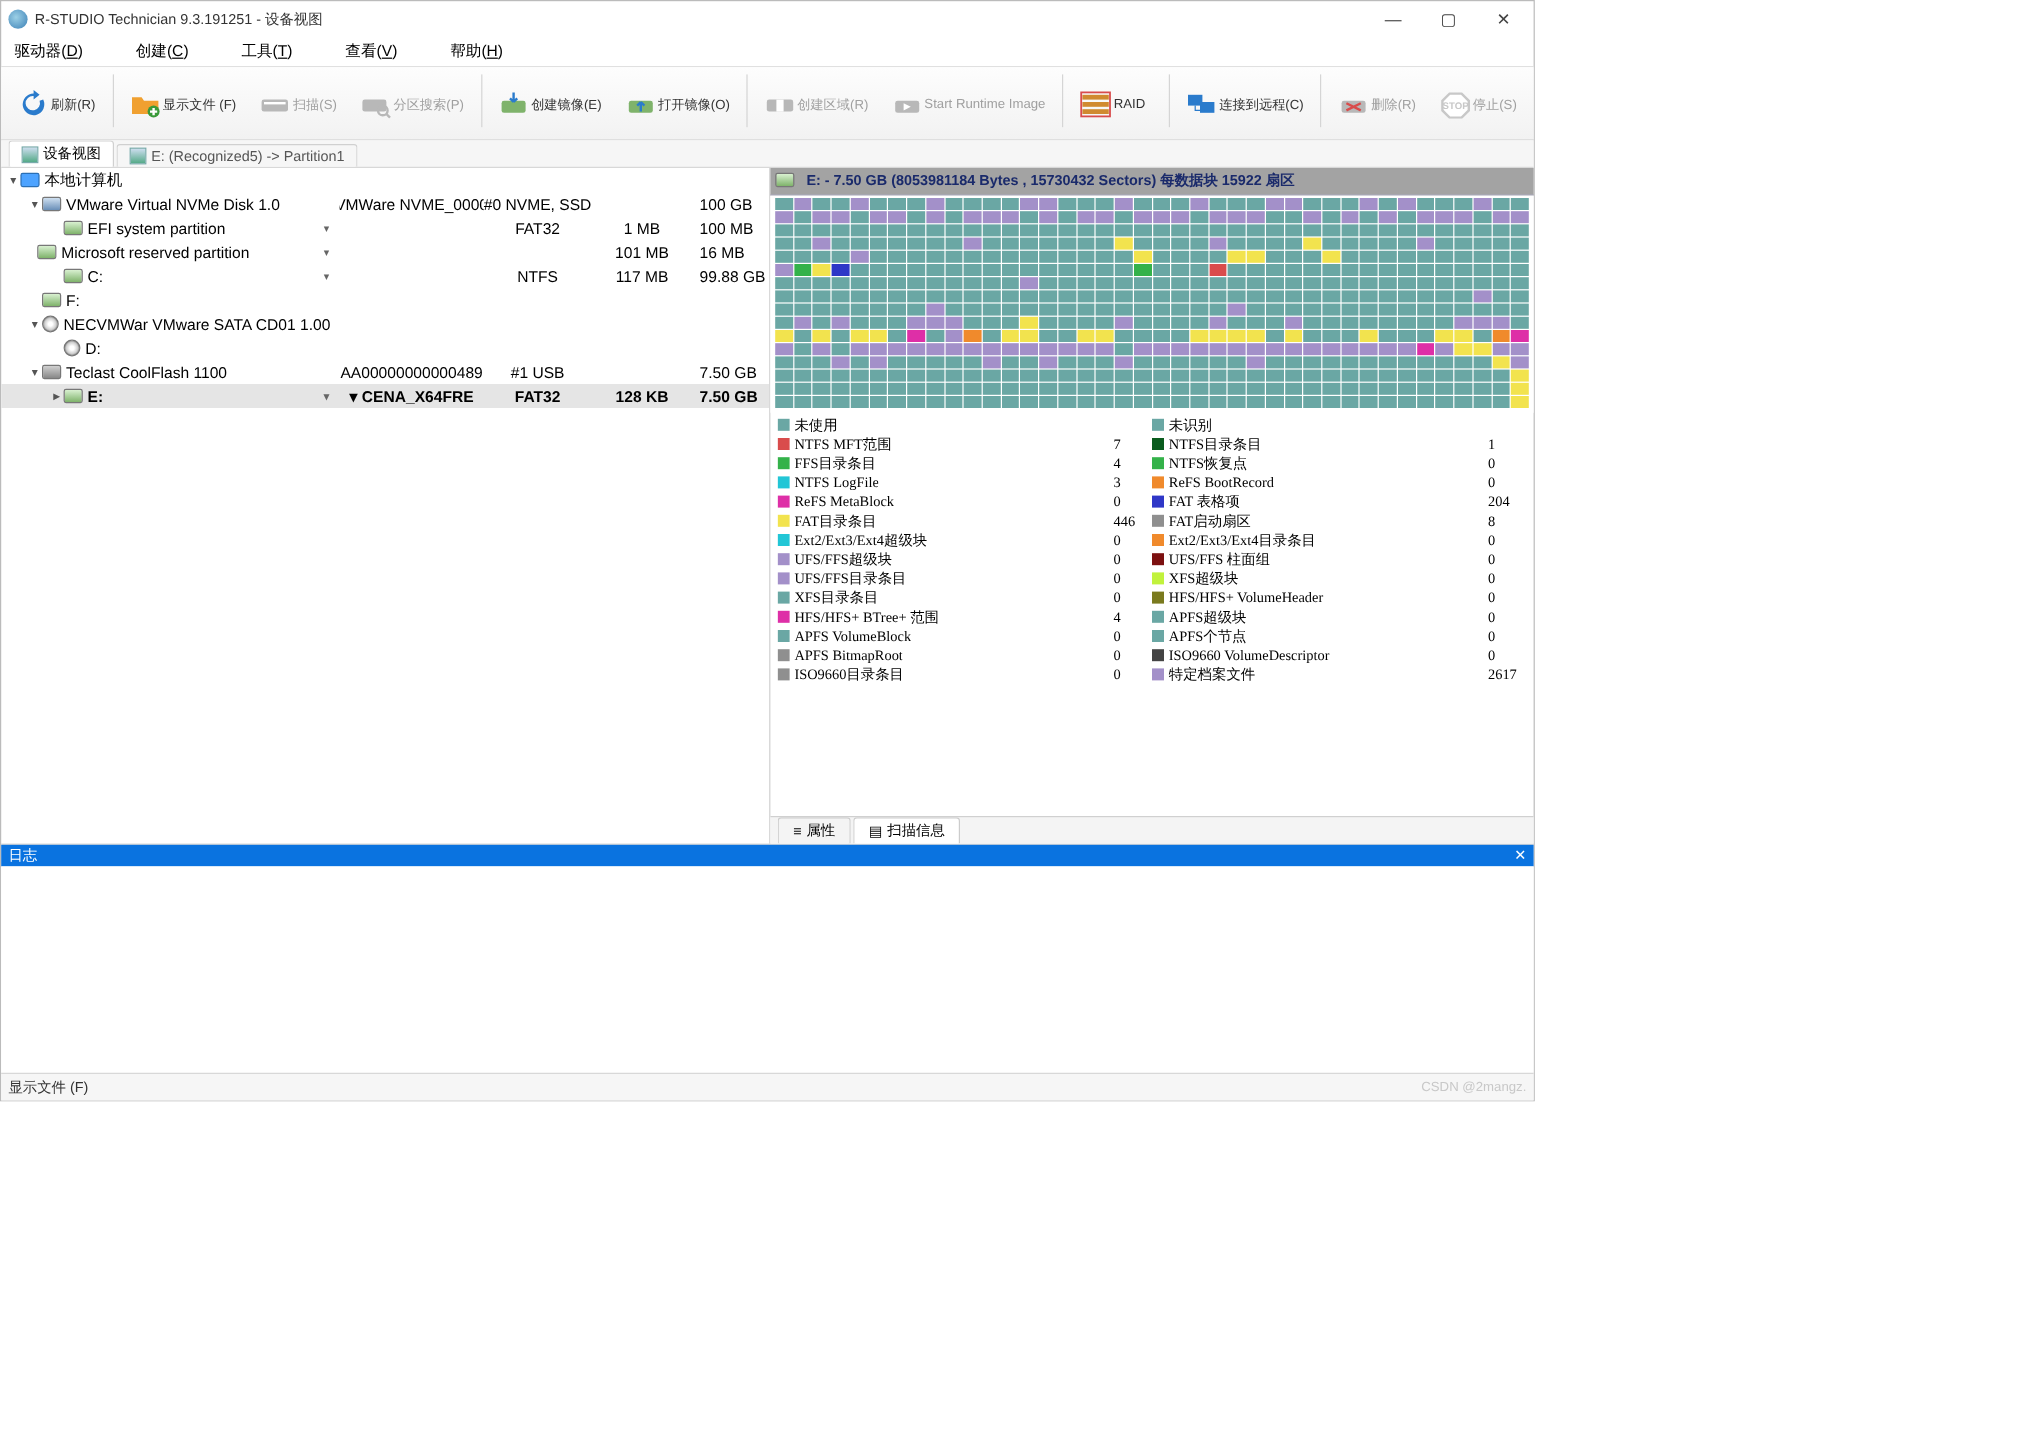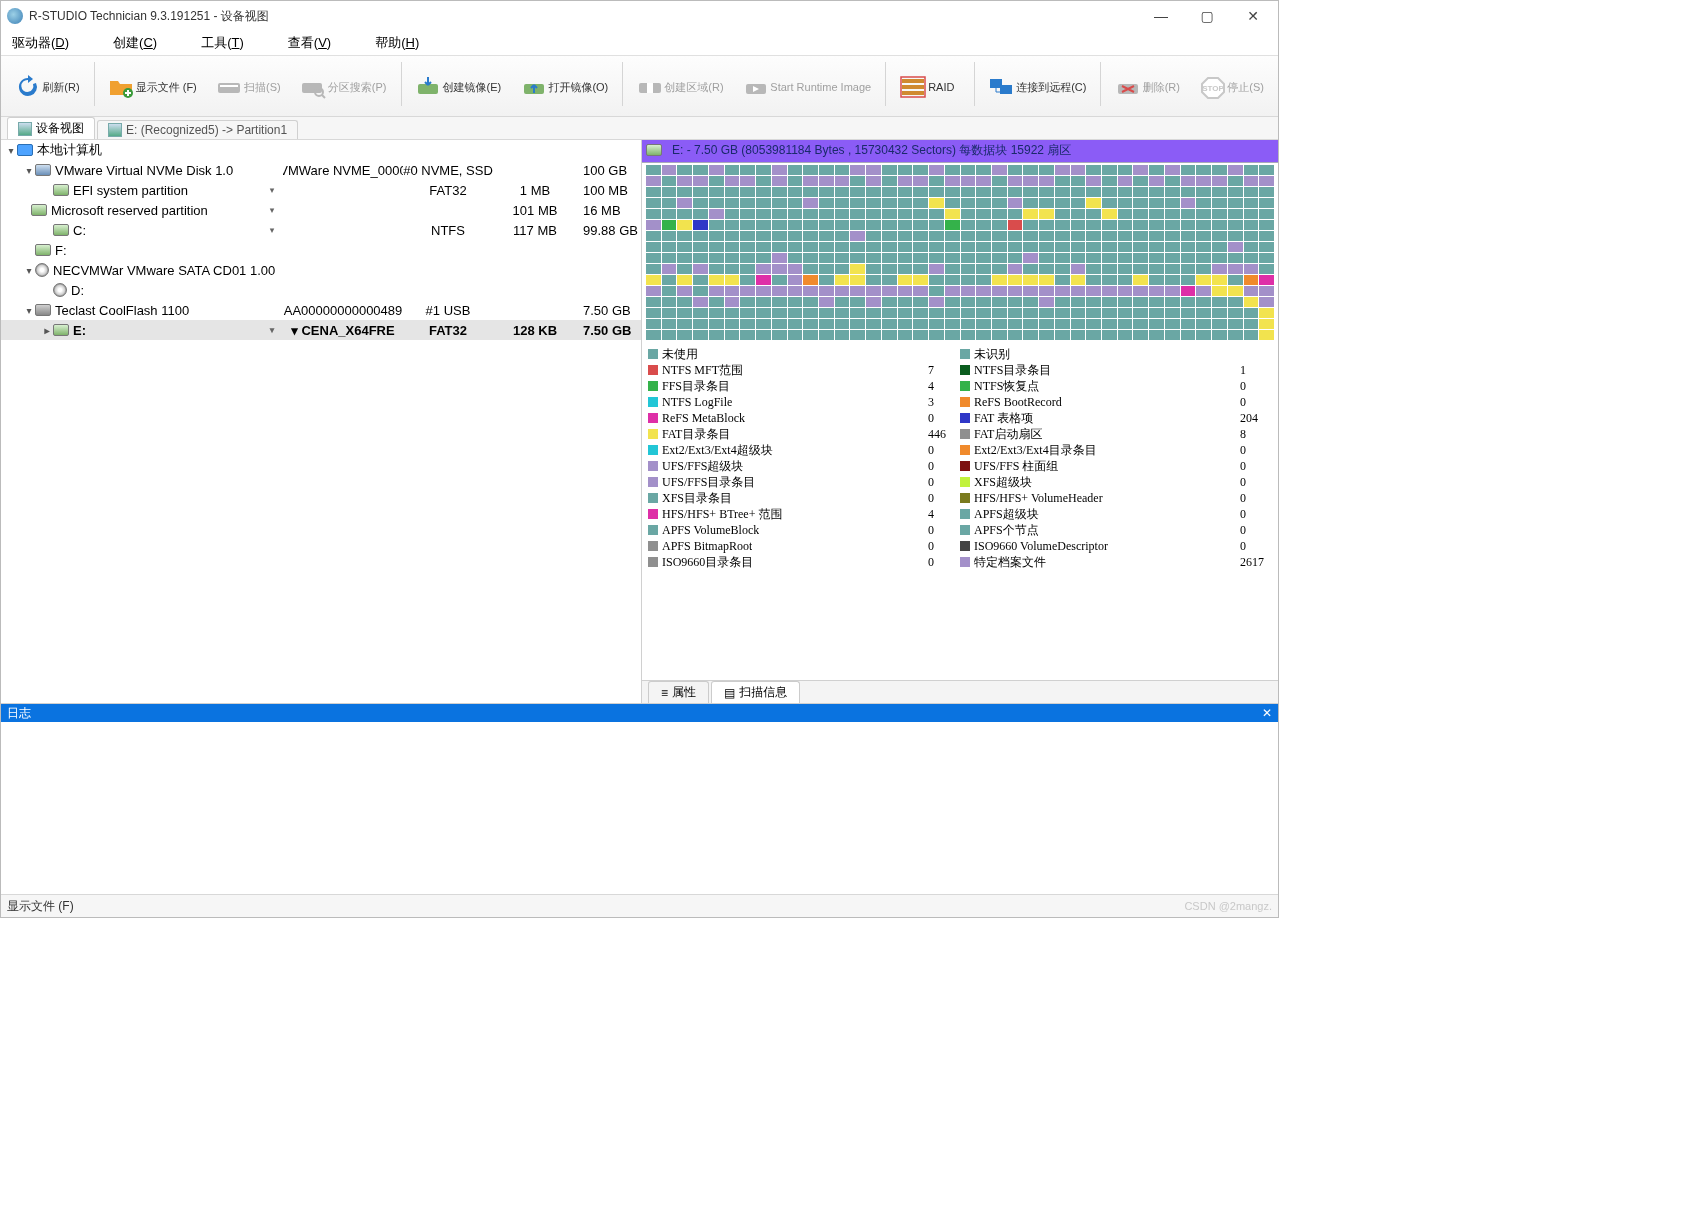--- a/index.html
+++ b/index.html
@@ -45,21 +45,21 @@
   .trow .col-size { justify-content:flex-start; }
   .twisty { width:12px; display:inline-block; text-align:center; color:#555; font-size:10px; }
   .diskicon { width:14px; height:10px; background:linear-gradient(#e6e6e6,#bcbcbc); border:1px solid #777; border-radius:2px; margin-right:4px; }
   .diskicon.hdd { background:linear-gradient(#d8f0d0,#7fb36b); }
   .diskicon.card{ background:linear-gradient(#cedff0,#6a8fb8); }
   .diskicon.cd  { border-radius:50%; width:12px; height:12px; background:radial-gradient(circle,#fff 20%,#d0d0d0 55%,#999 70%); }
   .diskicon.comp{ width:14px; height:10px; background:#4da3ff; border:1px solid #2a6fb5; border-radius:2px; }
   .diskicon.usb { background:linear-gradient(#d0d0d0,#888); }
   .ddrop { width:10px; font-size:9px; color:#666; text-align:center; }
   
-  .rhdr { background:#8b5cf6; color:#1a2a6b; font-size:12px; padding:2px 6px 3px 4px; border-bottom:1px solid #aab; display:flex; align-items:flex-start; gap:6px; }
+  .rhdr { background:#a3a3a3; color:#1a2a6b; font-size:12px; padding:2px 6px 3px 4px; border-bottom:1px solid #aab; display:flex; align-items:flex-start; gap:6px;font-weight:bold; }
   .rhdr .diskicon { margin-top:2px; }
   
   .scanmap { display:grid; grid-template-columns: repeat(40, 1fr); grid-auto-rows: 10px; gap:1px; padding:2px 4px 4px 4px; background:#fff; }
   .scell { background:#6aa7a4; }
   .c0{ background:#6aa7a4;} .c1{background:#a390c9;} .c2{background:#f2e34e;} .c3{background:#2f37c7;} .c4{background:#d94c4c;}
   .c5{ background:#34b24a;} .c6{background:#de2fa7;} .cB{background:#f08a2c;}
   
   .legend { display:flex; font-size:12px; font-family: Liberation Serif, serif; padding:2px 6px; }
   .legcol { flex:1; }
   .legrow { display:flex; align-items:center; height:16px; justify-content:space-between; }

